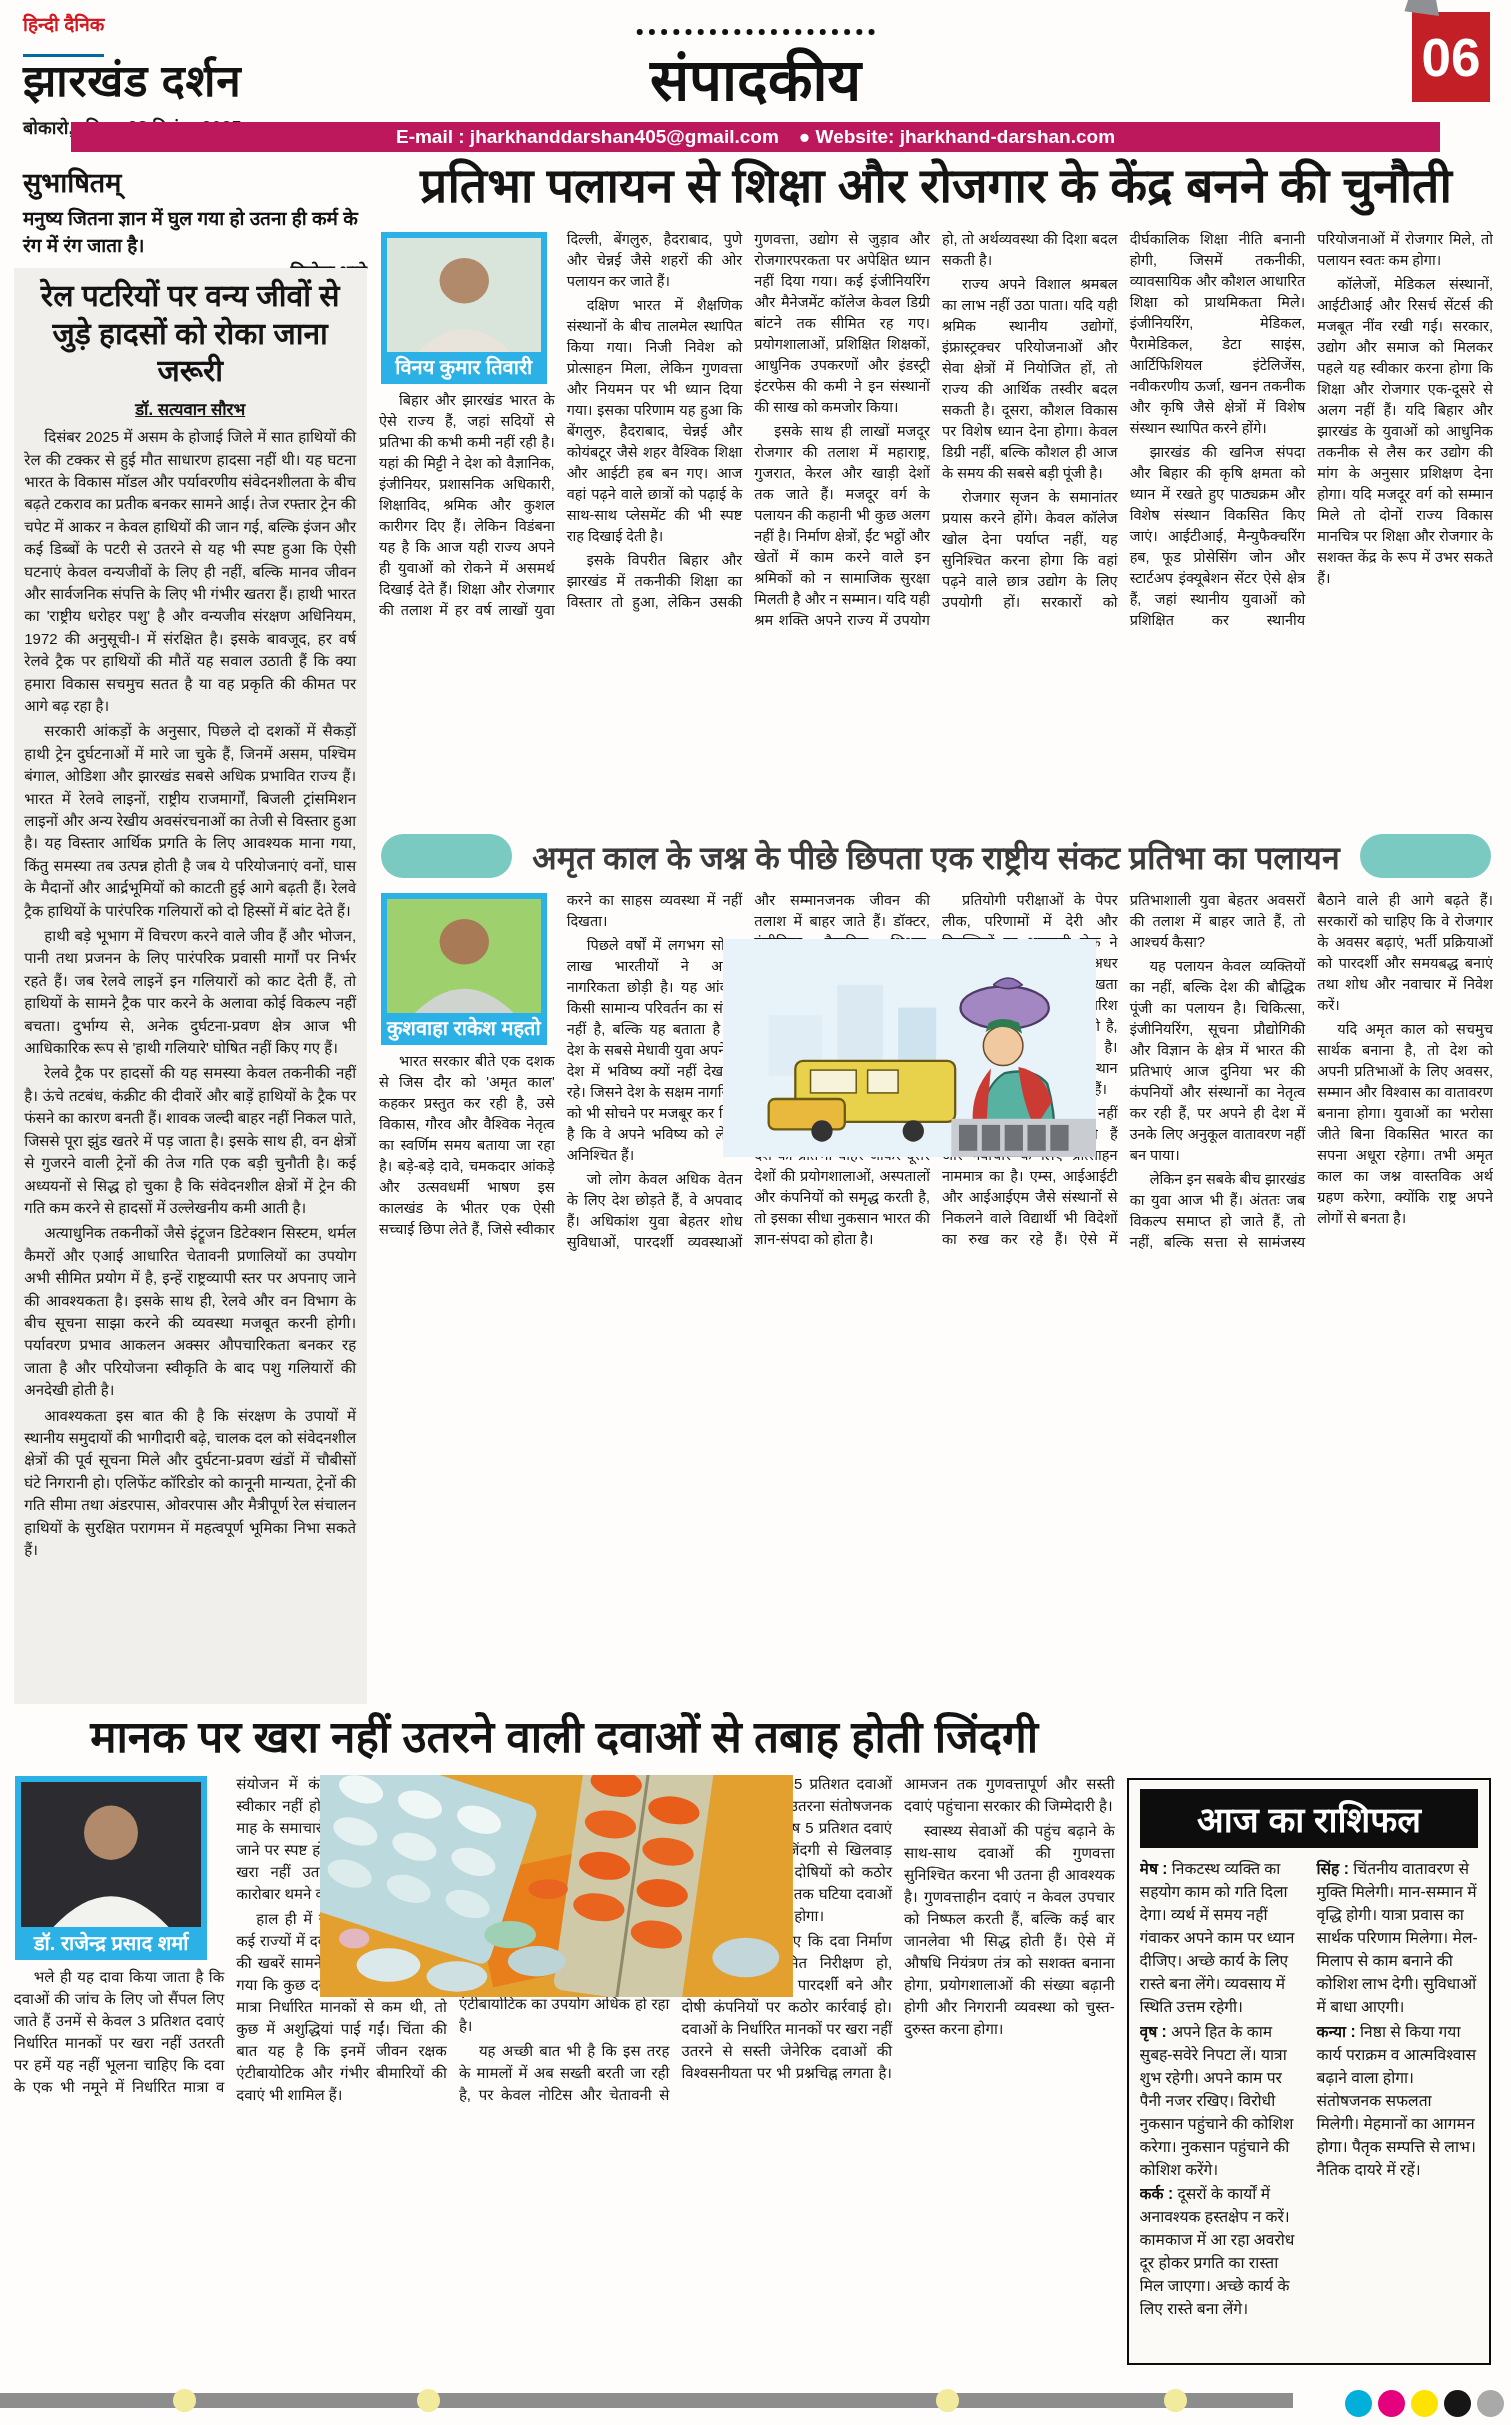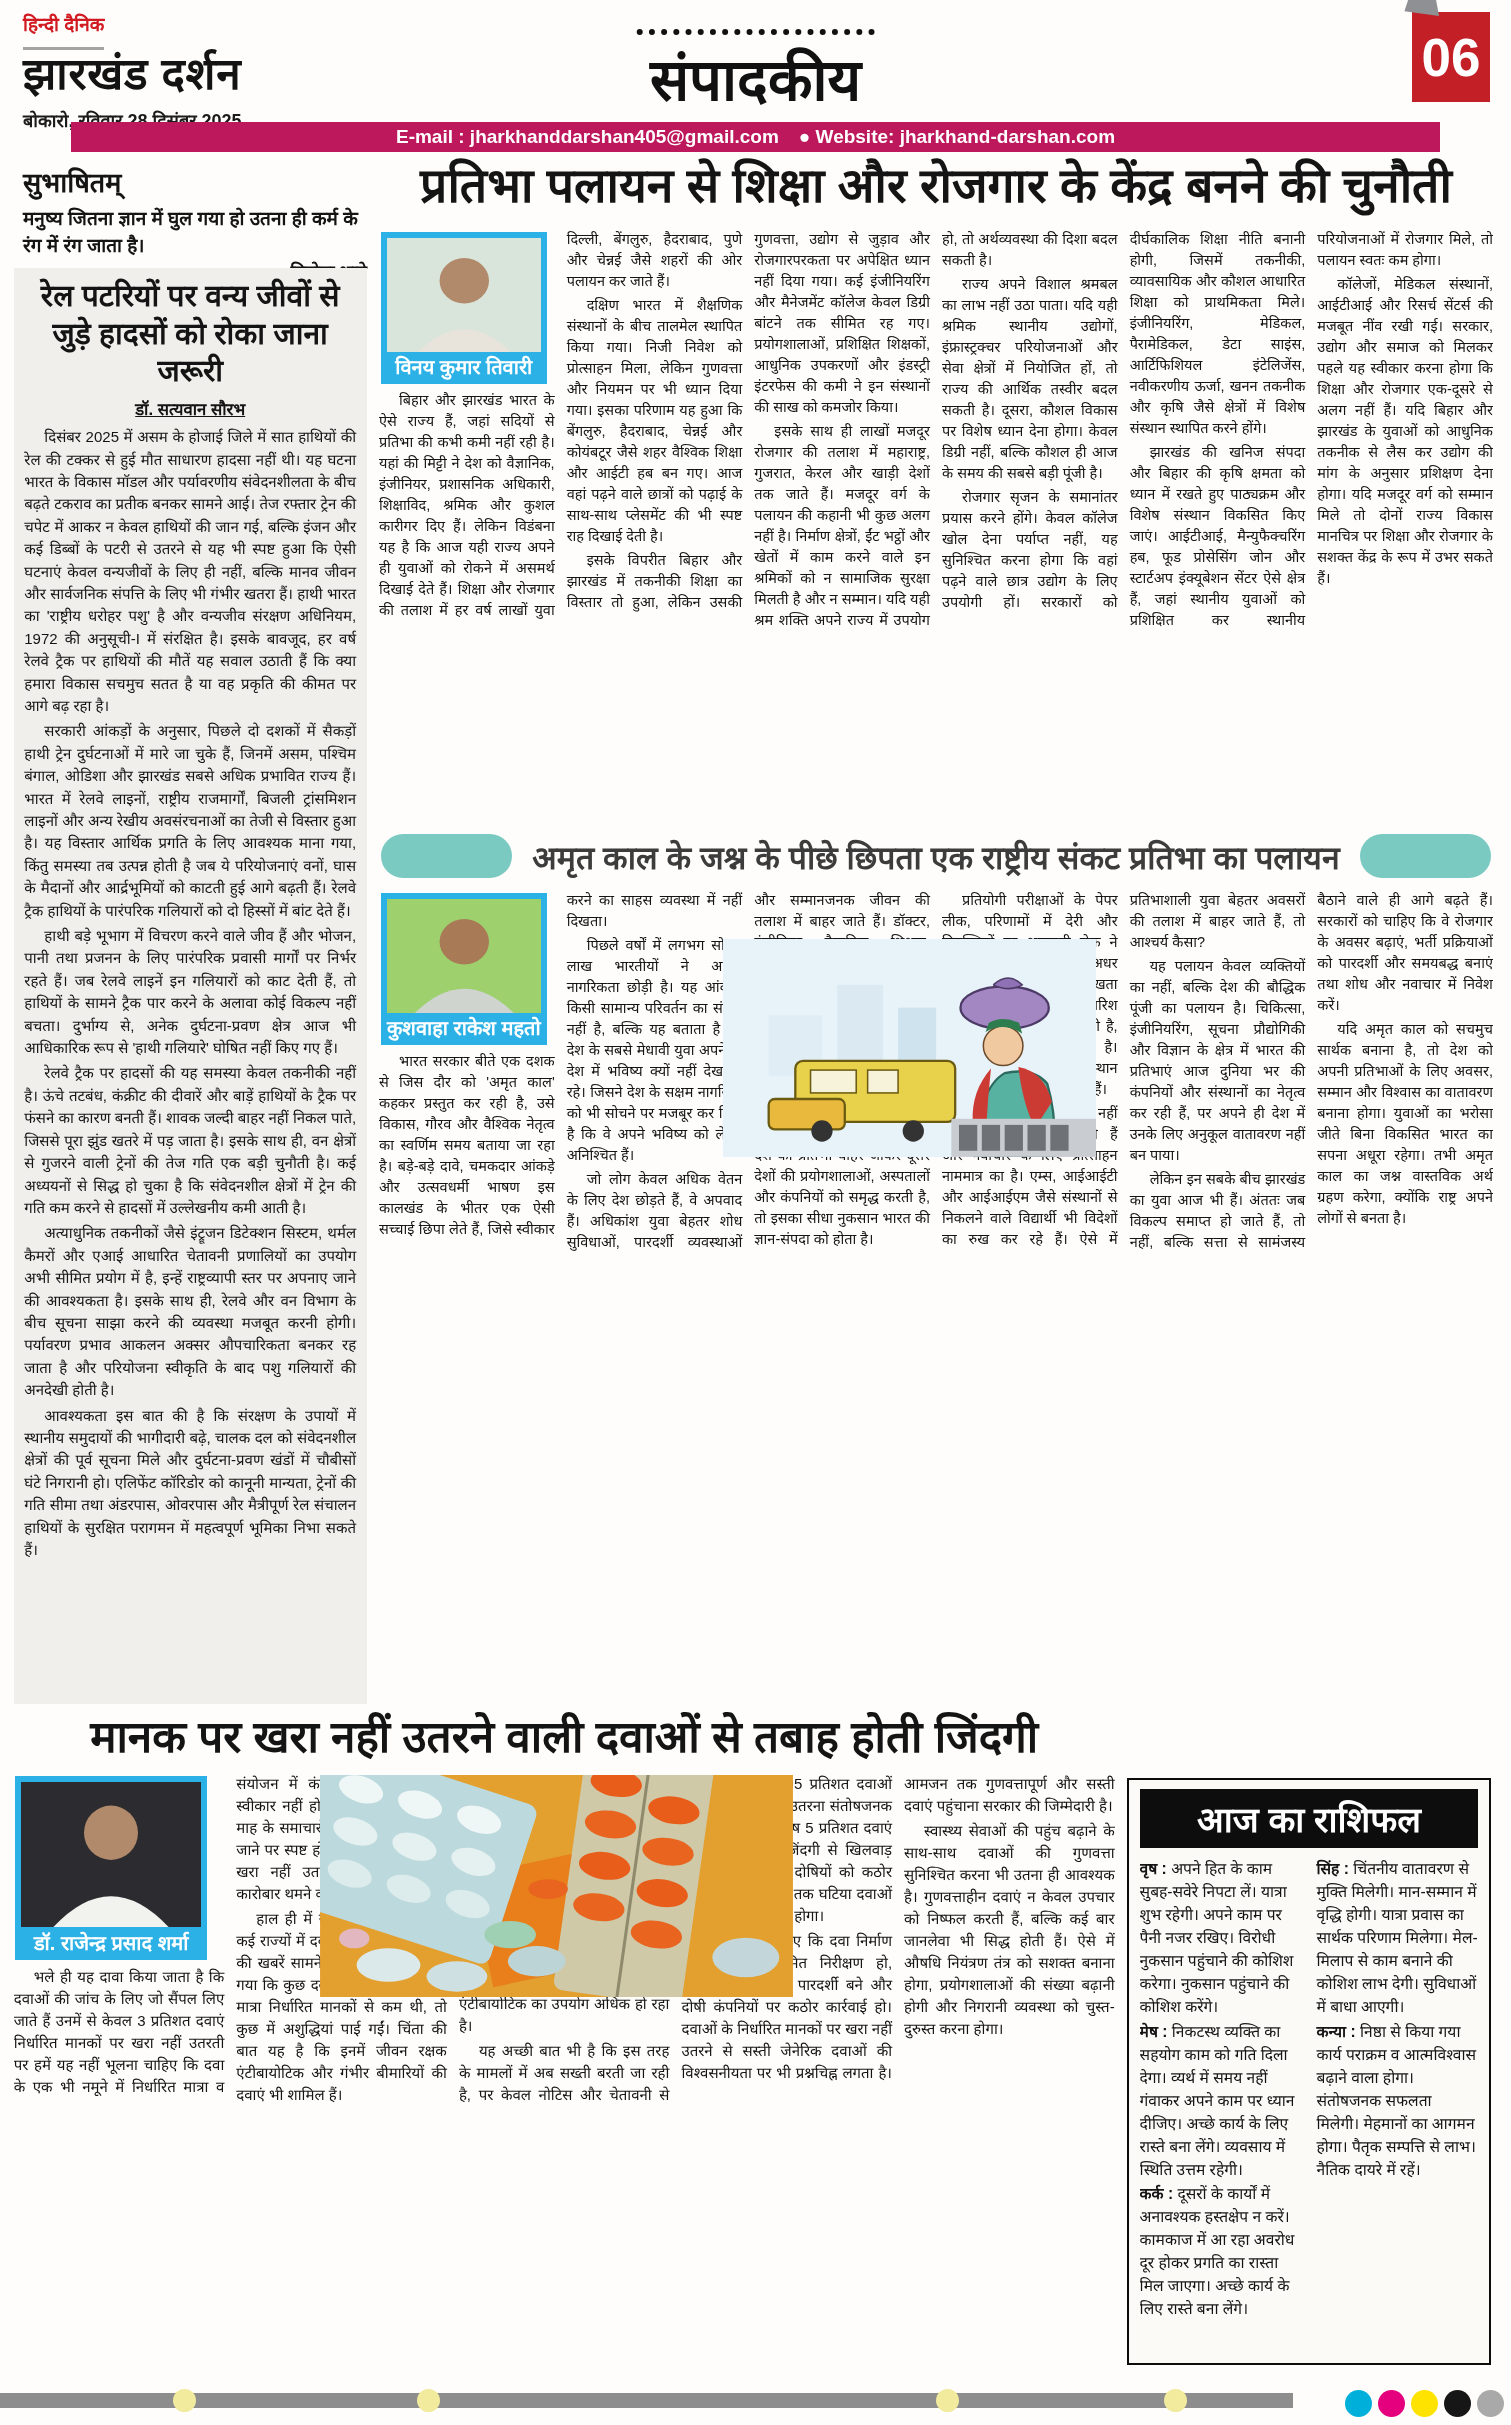--- a/index.html
+++ b/index.html
@@ -1,20 +1,20 @@
 <!DOCTYPE html>
 <html lang="hi" style="font-size:12px"><head>
 <meta charset="utf-8">
 <style>
   html,body{margin:0;padding:0;background:#e9e7e2;}
   body{font-family:"Liberation Sans","DejaVu Sans",sans-serif;}
   .page{position:relative;width:1511px;height:2426px;background:#fefdfb;margin:0 auto;overflow:hidden;color:#141414;}
   
   .masthead{position:absolute;left:23px;top:10.6px;}
-  .tagline{display:inline-block;color:#d11a21;font-weight:bold;font-size:19px;border-bottom:3px solid #a3a3a3;padding-bottom:10px;}
+  .tagline{display:inline-block;color:#d11a21;font-weight:bold;font-size:19px;border-bottom:3px solid #0369a1;padding-bottom:17px;}
   .paper-title{font-size:44px;font-weight:900;letter-spacing:0.8px;color:#131313;line-height:1.05;margin-top:1.5px;}
   .dateline{font-size:18px;font-weight:bold;margin-top:10.6px;color:#1b1b1b;}
   .section-title{position:absolute;left:50%;transform:translateX(-50%);top:29px;font-size:58px;font-weight:900;color:#111;border-top:6px dotted #111;padding:3px 13.7px 0 13.7px;}
   .page-badge{position:absolute;right:21px;top:12px;width:78px;height:90px;background:#c22026;}
   .page-badge .num{position:absolute;inset:0;display:flex;align-items:center;justify-content:center;color:#fff;font-size:53px;font-weight:900;}
   .badge-flag{position:absolute;left:-3px;top:-10.6px;width:0;height:0;border-left:12px solid transparent;border-right:23px solid transparent;border-bottom:68px solid #8f9093;transform:translateY(-55px) rotate(8deg);}
   .contact-bar{position:absolute;left:71px;width:1369px;top:122px;height:30px;background:#be185d;color:#fff;display:flex;align-items:center;justify-content:center;gap:20px;font-weight:bold;font-size:19px;}
   
   .para{margin:0 0 3px 0;text-indent:20px;}
   .jbody{text-align:justify;}
@@ -246,22 +246,22 @@
             <ellipse cx="300" cy="150" rx="26" ry="13" fill="#e8641f"></ellipse>
           </g>
         </svg>
       </div>
     </div>
   </div>
 
   <div class="rashifal">
     <div class="rashifal-title">आज का राशिफल</div>
     <div class="rashifal-cols">
+        <div class="h-entry"><span class="sign">मेष : </span>निकटस्थ व्यक्ति का सहयोग काम को गति दिला देगा। व्यर्थ में समय नहीं गंवाकर अपने काम पर ध्यान दीजिए। अच्छे कार्य के लिए रास्ते बना लेंगे। व्यवसाय में स्थिति उत्तम रहेगी।</div>
         <div class="h-entry"><span class="sign">वृष : </span>अपने हित के काम सुबह-सवेरे निपटा लें। यात्रा शुभ रहेगी। अपने काम पर पैनी नजर रखिए। विरोधी नुकसान पहुंचाने की कोशिश करेगा। नुकसान पहुंचाने की कोशिश करेंगे।</div>
-        <div class="h-entry"><span class="sign">मेष : </span>निकटस्थ व्यक्ति का सहयोग काम को गति दिला देगा। व्यर्थ में समय नहीं गंवाकर अपने काम पर ध्यान दीजिए। अच्छे कार्य के लिए रास्ते बना लेंगे। व्यवसाय में स्थिति उत्तम रहेगी।</div>
         <div class="h-entry"><span class="sign">कर्क : </span>दूसरों के कार्यों में अनावश्यक हस्तक्षेप न करें। कामकाज में आ रहा अवरोध दूर होकर प्रगति का रास्ता मिल जाएगा। अच्छे कार्य के लिए रास्ते बना लेंगे।</div>
         <div class="h-entry"><span class="sign">सिंह : </span>चिंतनीय वातावरण से मुक्ति मिलेगी। मान-सम्मान में वृद्धि होगी। यात्रा प्रवास का सार्थक परिणाम मिलेगा। मेल-मिलाप से काम बनाने की कोशिश लाभ देगी। सुविधाओं में बाधा आएगी।</div>
         <div class="h-entry"><span class="sign">कन्या : </span>निष्ठा से किया गया कार्य पराक्रम व आत्मविश्वास बढ़ाने वाला होगा। संतोषजनक सफलता मिलेगी। मेहमानों का आगमन होगा। पैतृक सम्पत्ति से लाभ। नैतिक दायरे में रहें।</div>
       </div>
   </div>
 
   <div class="marks-left">
       <span class="sq" style="background-color: rgb(0, 179, 227);"></span>
       <span class="sq" style="background-color: rgb(229, 1, 125);"></span>
       <span class="sq" style="background-color: rgb(255, 230, 0);"></span>

